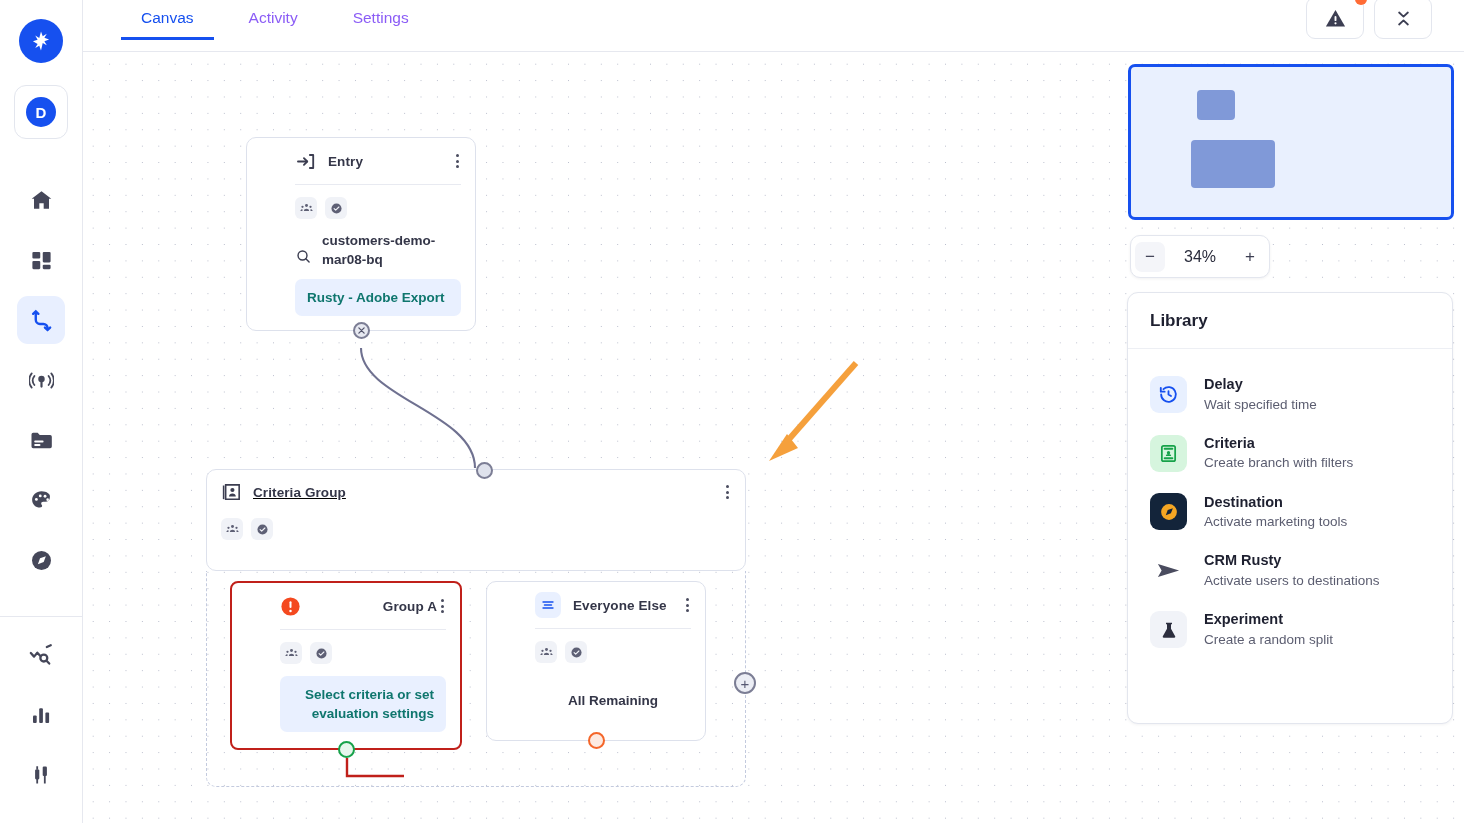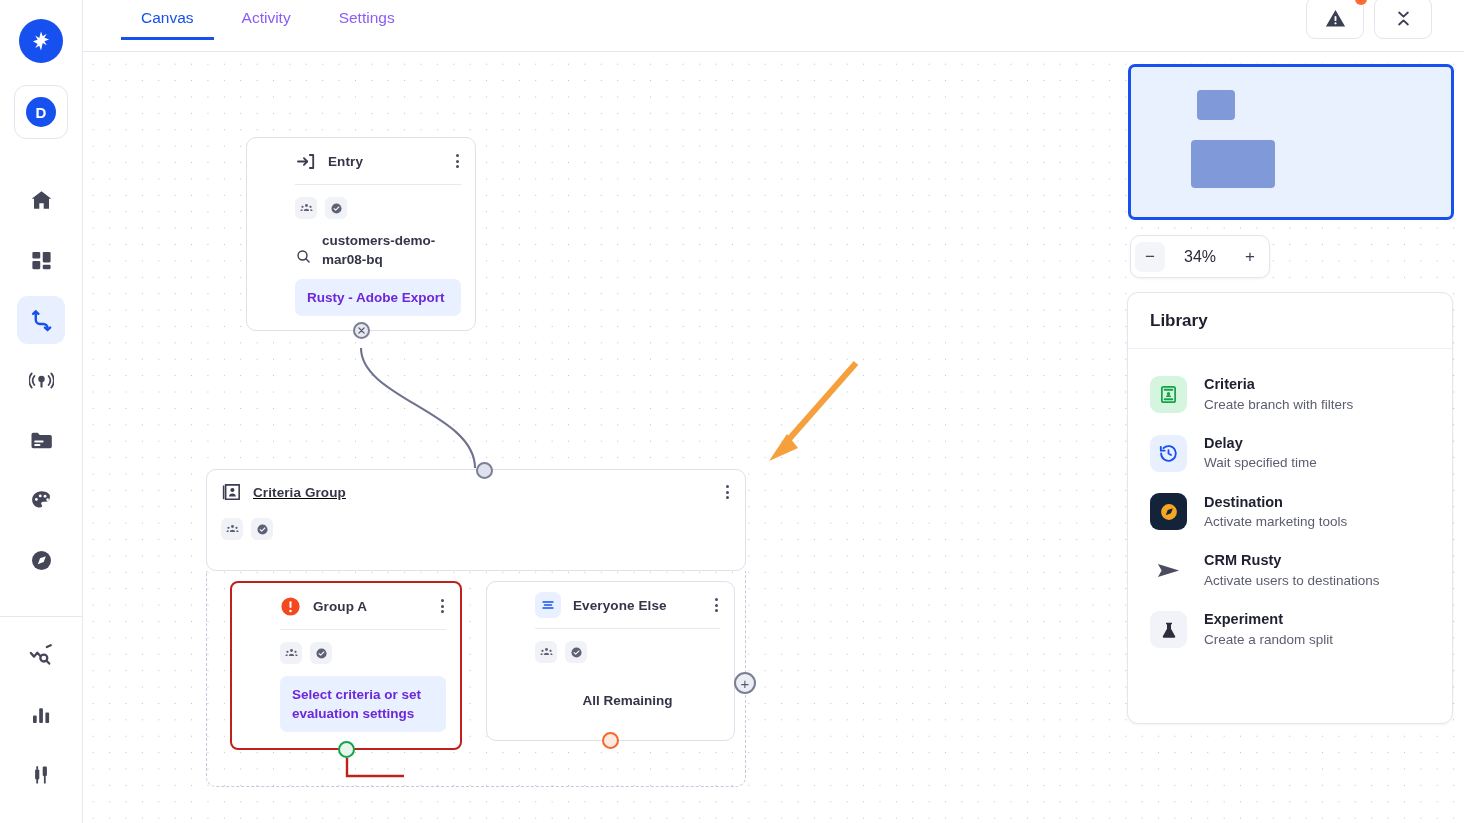--- a/index.html
+++ b/index.html
@@ -46,21 +46,21 @@
     width: 83px; height: 1px; background: #e6e8ef; margin: 20px 0 14px 0;
   }
   .rail-bottom { }
   .rail-bottom .rail-btn { margin-bottom: 12px; }
 
   
   #topbar {
     position: absolute; left: 83px; top: 0; width: 1381px; height: 52px;
     background: #fff; border-bottom: 1px solid #e6e8ef;
   }
-  .tabs { display: flex; align-items: flex-end; height: 40px; padding-left: 38px; gap: 8px; }
+  .tabs { display: flex; align-items: flex-end; height: 40px; padding-left: 38px; gap: 15px; }
   .tab {
     font-size: 15.5px; color: #8b5cf6; padding: 0 20px 12px 20px;
     cursor: pointer; border-bottom: 3px solid transparent; line-height: 1;
   }
   .tab.active { color: #1650ef; border-bottom-color: #1650ef; font-weight: normal; }
 
   .top-actions { position: absolute; right: 32px; top: -3px; display: flex; gap: 10px; }
   .top-btn {
     width: 58px; height: 42px; border-radius: 9px;
     border: 1px solid #e3e6ee; background: #fff;
@@ -98,21 +98,21 @@
   .kebab { display: flex; flex-direction: column; gap: 2.5px; padding: 6px 4px; cursor: pointer; }
   .kebab i { width: 3px; height: 3px; border-radius: 50%; background: #4a4c5f; display: block; }
   .node-divider { height: 1px; background: #e8eaf1; margin: 0 14px; }
   .badge-row { display: flex; gap: 8px; padding: 12px 14px 12px 14px; }
   .badge {
     width: 22px; height: 22px; border-radius: 6px; background: #f0f2f7;
     display: flex; align-items: center; justify-content: center; color: #5e6075;
   }
   .pill-blue {
     background: #e9f0ff; border-radius: 7px; padding: 9px 12px;
-    color: #6d28d9; font-weight: bold; font-size: 13.5px; line-height: 1.42;
+    color: #0f766e; font-weight: bold; font-size: 13.5px; line-height: 1.42;
   }
   .pill-plain {
     text-align: center; color: #343648; font-weight: bold; font-size: 13.5px;
     padding: 10px 12px;
   }
   .src-row { display: flex; align-items: flex-end; gap: 10px; padding: 0 14px 10px 14px; }
   .src-row .s-txt { font-size: 13.5px; font-weight: bold; color: #343648; line-height: 1.42; }
 
   
   .port {
@@ -402,21 +402,21 @@
       </div>
       <div class="port plain" style="left:269px; top:-8.5px;"></div>
     </div>
 
     <div class="group-body" style="left:122px; top:518px; width:540px; height:216px;">
       <div class="plus-port" style="right:-11px; top:101px;">
         <span>+</span>
       </div>
     </div>
 
-    <div class="node" style="left:146px; top:528px; width:232px; border:2px solid #c0201a; border-radius:8px;">
+    <div class="node" style="left:146px; top:528px; width:232px; border:2px solid #c0201a; border-radius:8px;text-align:right;">
       <div class="node-head">
         <span class="nh-icon">
           <svg width="21" height="21" viewBox="0 0 24 24">
             <circle cx="12" cy="12" r="10.4" fill="#f4491f"></circle>
             <rect x="10.85" y="5.9" width="2.3" height="7.8" rx="1.15" fill="#fff"></rect>
             <circle cx="12" cy="17.1" r="1.42" fill="#fff"></circle>
           </svg>
         </span>
         <span class="node-title">Group A</span>
         <span class="kebab">
@@ -443,21 +443,21 @@
             <path d="M7.6 12.2l2.9 2.9 5.9-5.9" fill="none" stroke="#f0f2f7" stroke-width="2.1" stroke-linecap="round" stroke-linejoin="round"></path>
           </svg>
         </span>
       </div>
       <div style="padding:0 14px 16px 14px;">
         <div class="pill-blue">Select criteria or set evaluation settings</div>
       </div>
       <div class="port green" style="left:50%; margin-left:-8.5px; bottom:-10px;"></div>
     </div>
 
-    <div class="node" style="left:402px; top:528px; width:249px;">
+    <div class="node" style="left:402px; top:528px; width:220px;">
       <div class="node-head">
         <span class="nh-icon" style="width:26px;height:26px;border-radius:7px;background:#e9f0ff;">
           <svg width="16" height="16" viewBox="0 0 24 24" fill="none" stroke="#1650ef" stroke-width="2.3" stroke-linecap="round">
             <path d="M4.6 7.4h14.8"></path>
               <path d="M6.8 12h10.4"></path>
               <path d="M4.6 16.6h14.8"></path>
           </svg>
         </span>
         <span class="node-title">Everyone Else</span>
         <span class="kebab">
@@ -505,52 +505,52 @@
       <span class="zoom-btn">−</span>
       <span class="zoom-val">34%</span>
       <span class="zoom-btn flat">+</span>
     </div>
 
     <div class="library" style="left:1043px; top:239px; width:326px; height:432px;">
       <div class="lib-head">
         <span class="lib-title">Library</span>
       </div>
       <div class="lib-list">
+
+        <div class="lib-item">
+          <span class="lib-ico" style="background:#e8f0ff;">
+            <svg width="21" height="21" viewBox="0 0 24 24" fill="none" stroke="#1650ef" stroke-width="2.1" stroke-linecap="round" stroke-linejoin="round">
+              <path d="M3.6 12a8.4 8.4 0 1 0 2.6-6.1"></path>
+              <path d="M3.2 4.4v4.4h4.4"></path>
+              <path d="M12 8.2V12l2.9 1.8"></path>
+            </svg>
+          </span>
+          <span>
+            <span class="lib-name">Delay</span><br>
+            <span class="lib-desc">Wait specified time</span>
+          </span>
+        </div>
 
         <div class="lib-item">
           <span class="lib-ico" style="background:#d6f5de;">
             <svg width="21" height="21" viewBox="0 0 24 24" fill="none" stroke="#17a24a" stroke-width="2" stroke-linecap="round">
               <rect x="4.4" y="3.2" width="15.2" height="17.6" rx="2"></rect>
               <path d="M7.6 6.6h8.8" stroke-width="2.2"></path>
               <path d="M7.6 17.4h8.8" stroke-width="2.2"></path>
               <circle cx="12" cy="11" r="1.9" fill="#17a24a" stroke="none"></circle>
               <path d="M9 14.9c0-1.4 1.3-2.2 3-2.2s3 .8 3 2.2" fill="#17a24a" stroke="none"></path>
             </svg>
           </span>
           <span>
             <span class="lib-name">Criteria</span><br>
             <span class="lib-desc">Create branch with filters</span>
           </span>
         </div>
 
         <div class="lib-item">
-          <span class="lib-ico" style="background:#e8f0ff;">
-            <svg width="21" height="21" viewBox="0 0 24 24" fill="none" stroke="#1650ef" stroke-width="2.1" stroke-linecap="round" stroke-linejoin="round">
-              <path d="M3.6 12a8.4 8.4 0 1 0 2.6-6.1"></path>
-              <path d="M3.2 4.4v4.4h4.4"></path>
-              <path d="M12 8.2V12l2.9 1.8"></path>
-            </svg>
-          </span>
-          <span>
-            <span class="lib-name">Delay</span><br>
-            <span class="lib-desc">Wait specified time</span>
-          </span>
-        </div>
-
-        <div class="lib-item">
           <span class="lib-ico" style="background:#13243a;">
             <svg width="22" height="22" viewBox="0 0 24 24">
               <circle cx="12" cy="12" r="8.6" fill="#f5a623"></circle>
               <path d="M16.2 7.8l-2.1 5.6-5.6 2.1 2.1-5.6z" fill="#13243a"></path>
             </svg>
           </span>
           <span>
             <span class="lib-name">Destination</span><br>
             <span class="lib-desc">Activate marketing tools</span>
           </span>

